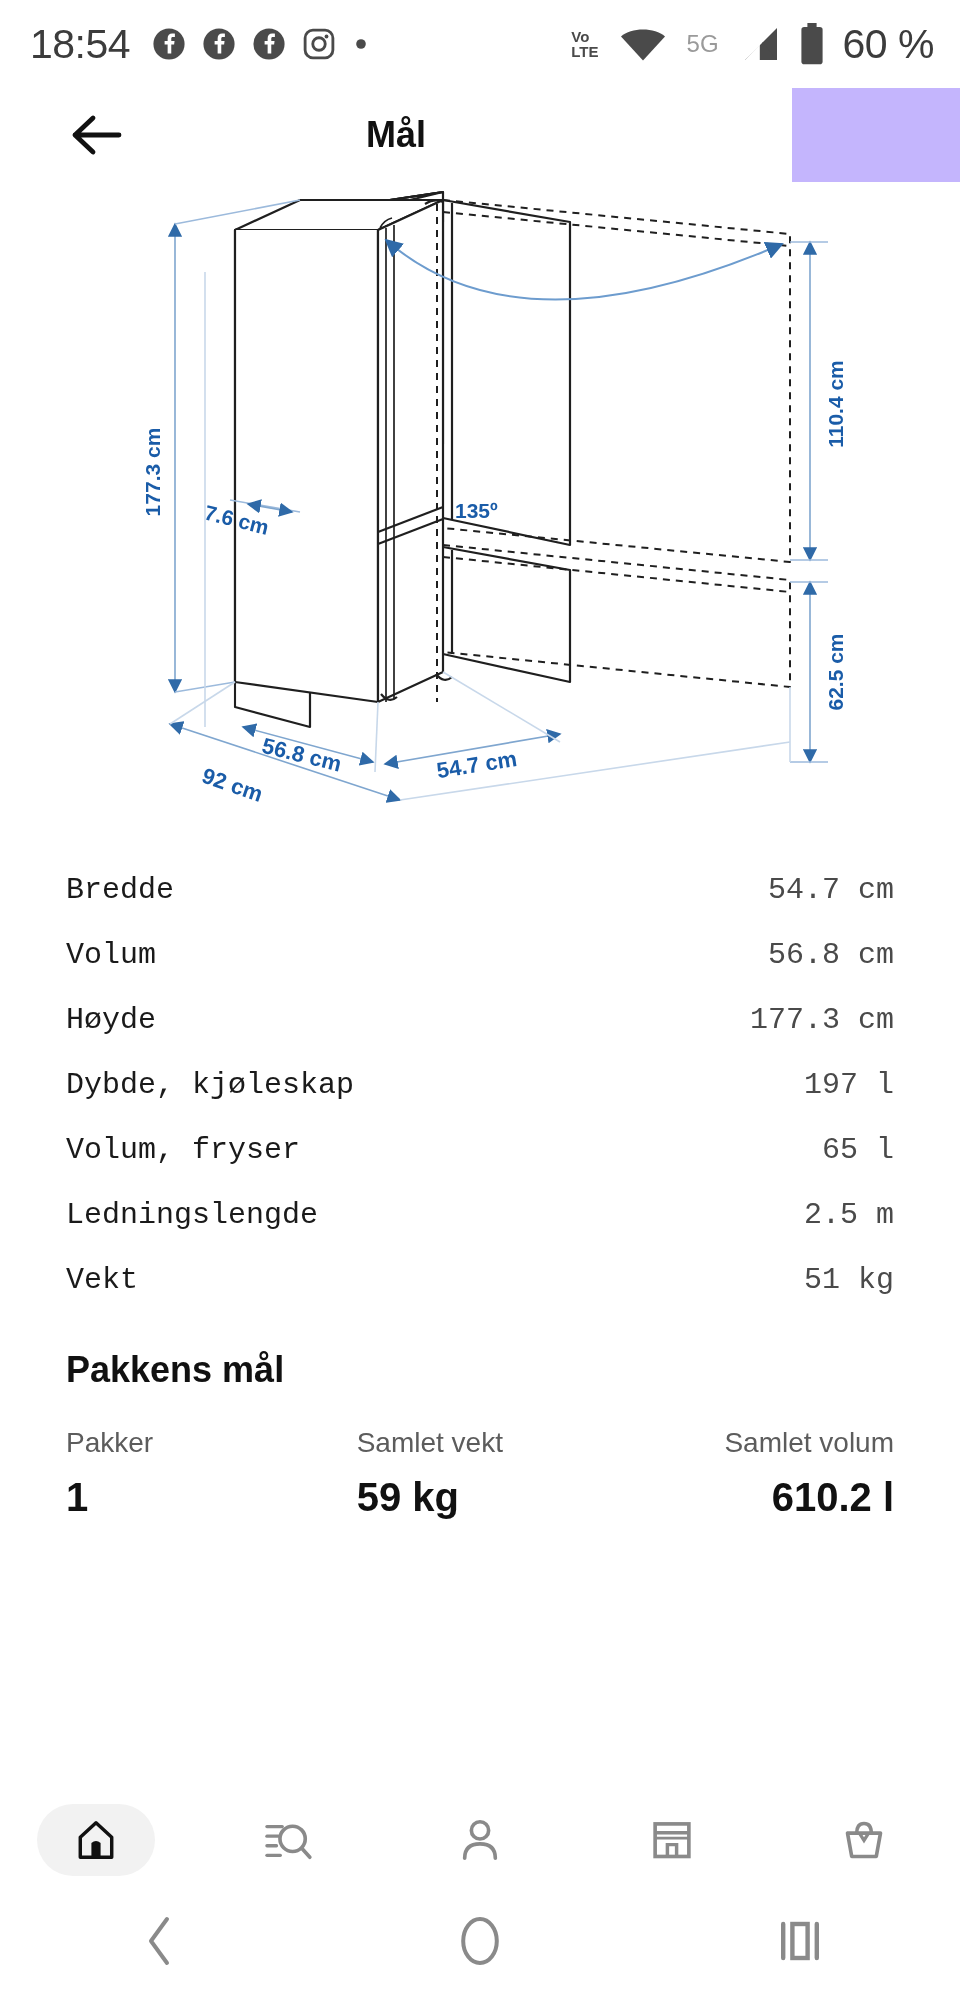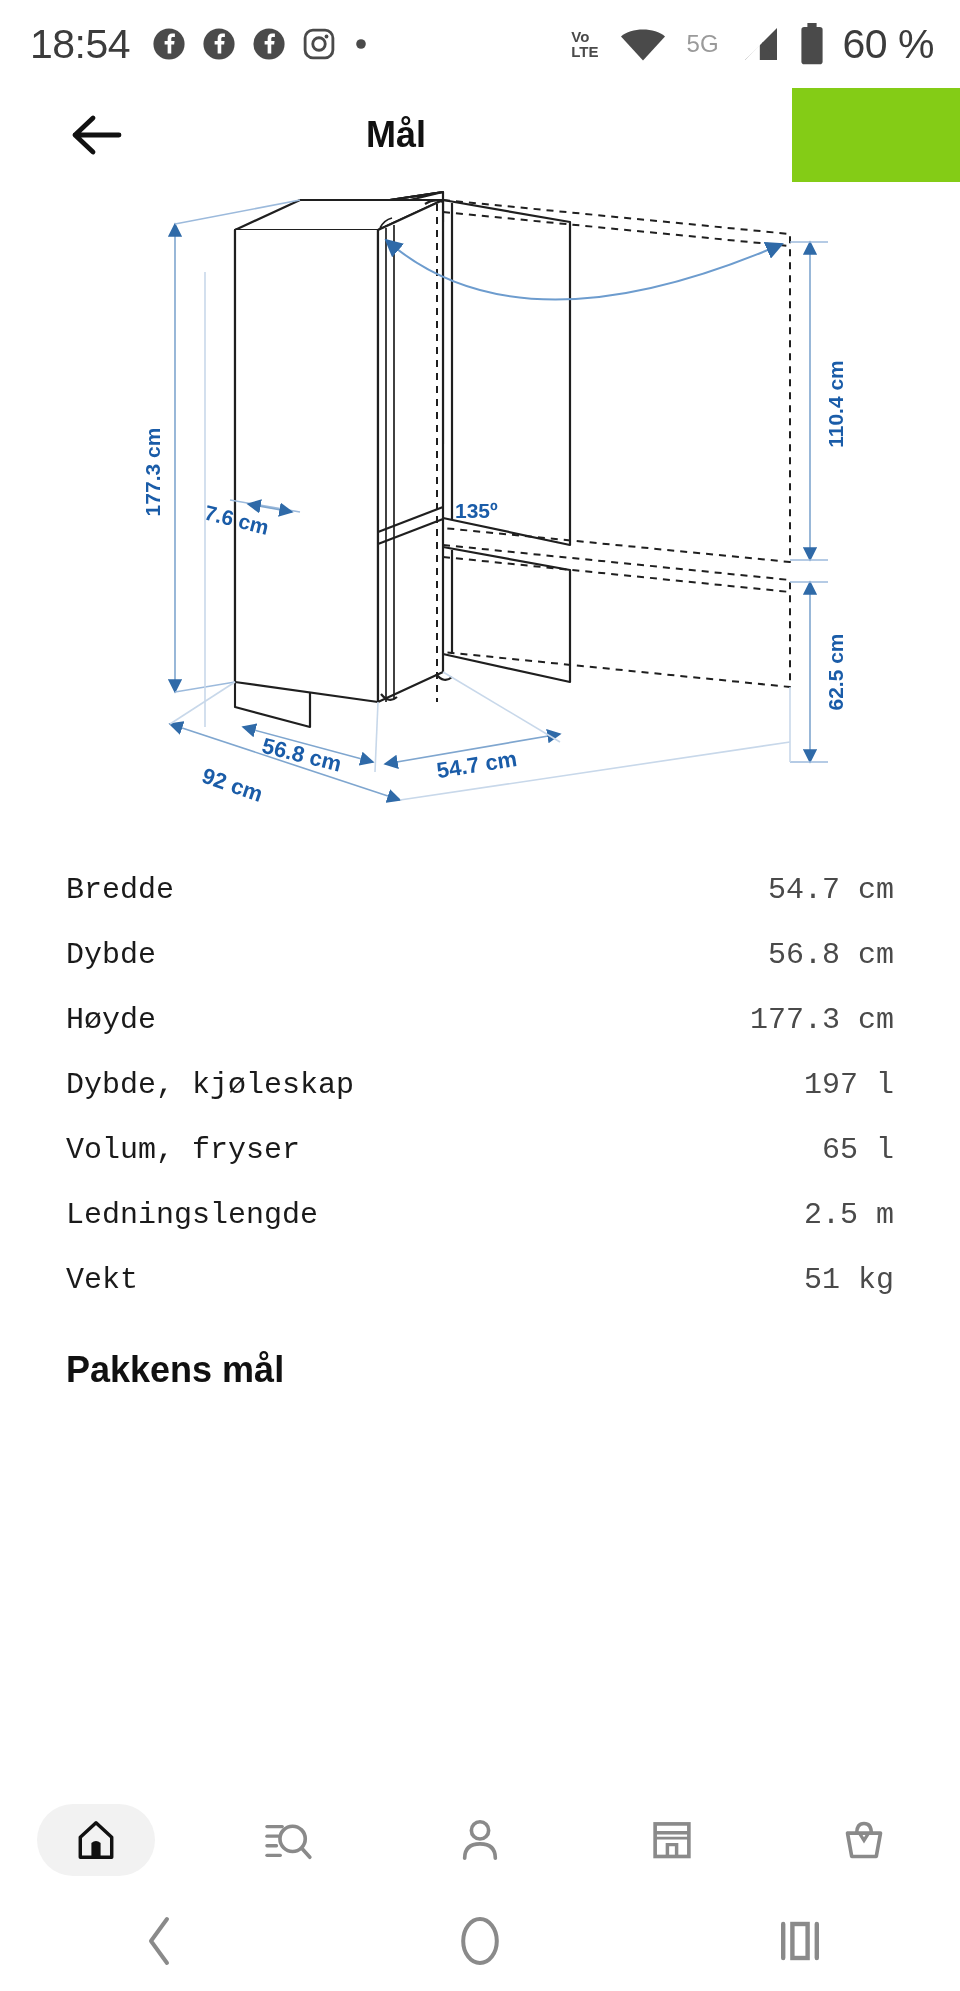--- a/index.html
+++ b/index.html
@@ -5,21 +5,21 @@
   * { box-sizing: border-box; margin: 0; padding: 0; }
   html, body {
     width: 960px; height: 1991px;
     background: #000;
     font-family: "Liberation Sans", sans-serif;
     overflow: hidden;
   }
   .device {
     position: relative;
     width: 960px; height: 1991px;
-    background: #84cc16;
+    background: #c4b5fd;
   }
   
   .statusbar {
     position: absolute; left: 0; top: 0;
     width: 960px; height: 88px;
     background: #ffffff;
     display: flex; align-items: center;
     padding: 0 26px 0 30px;
   }
   .sb-clock {
@@ -324,21 +324,21 @@
         <text x="230" y="610" font-family="Liberation Sans, sans-serif" font-size="22" font-weight="700" fill="#1a5ca8" transform="rotate(19 230 610)" text-anchor="middle">92 cm</text>
       </svg>
     </div>
 
     <div class="spec-list">
       <div class="spec-row">
         <span class="spec-label">Bredde</span>
         <span class="spec-value">54.7 cm</span>
       </div>
       <div class="spec-row">
-        <span class="spec-label">Dybde</span>
+        <span class="spec-label">Volum</span>
         <span class="spec-value">56.8 cm</span>
       </div>
       <div class="spec-row">
         <span class="spec-label">Høyde</span>
         <span class="spec-value">177.3 cm</span>
       </div>
       <div class="spec-row">
         <span class="spec-label">Dybde, kjøleskap</span>
         <span class="spec-value">197 l</span>
       </div>
@@ -350,20 +350,34 @@
         <span class="spec-label">Ledningslengde</span>
         <span class="spec-value">2.5 m</span>
       </div>
       <div class="spec-row">
         <span class="spec-label">Vekt</span>
         <span class="spec-value">51 kg</span>
       </div>
     </div>
 
     <div class="section-title">Pakkens mål</div>
+    <div class="pack-grid">
+      <div class="pack-col">
+        <div class="pack-head">Pakker</div>
+        <div class="pack-val">1</div>
+      </div>
+      <div class="pack-col">
+        <div class="pack-head">Samlet vekt</div>
+        <div class="pack-val">59 kg</div>
+      </div>
+      <div class="pack-col">
+        <div class="pack-head">Samlet volum</div>
+        <div class="pack-val">610.2 l</div>
+      </div>
+    </div>
   </div>
 
   <div class="tabbar">
     <div class="tab">
       <div class="tab-pill">
         <svg width="46" height="46" viewBox="0 0 24 24">
           <path d="M12 3 L20.2 10.6 L20.2 21 L3.8 21 L3.8 10.6 Z" fill="none" stroke="#111" stroke-width="1.8" stroke-linejoin="round"></path>
           <path d="M9.6 21 L9.6 13.6 Q12 11.4 14.4 13.6 L14.4 21 Z" fill="#111"></path>
         </svg>
       </div>

